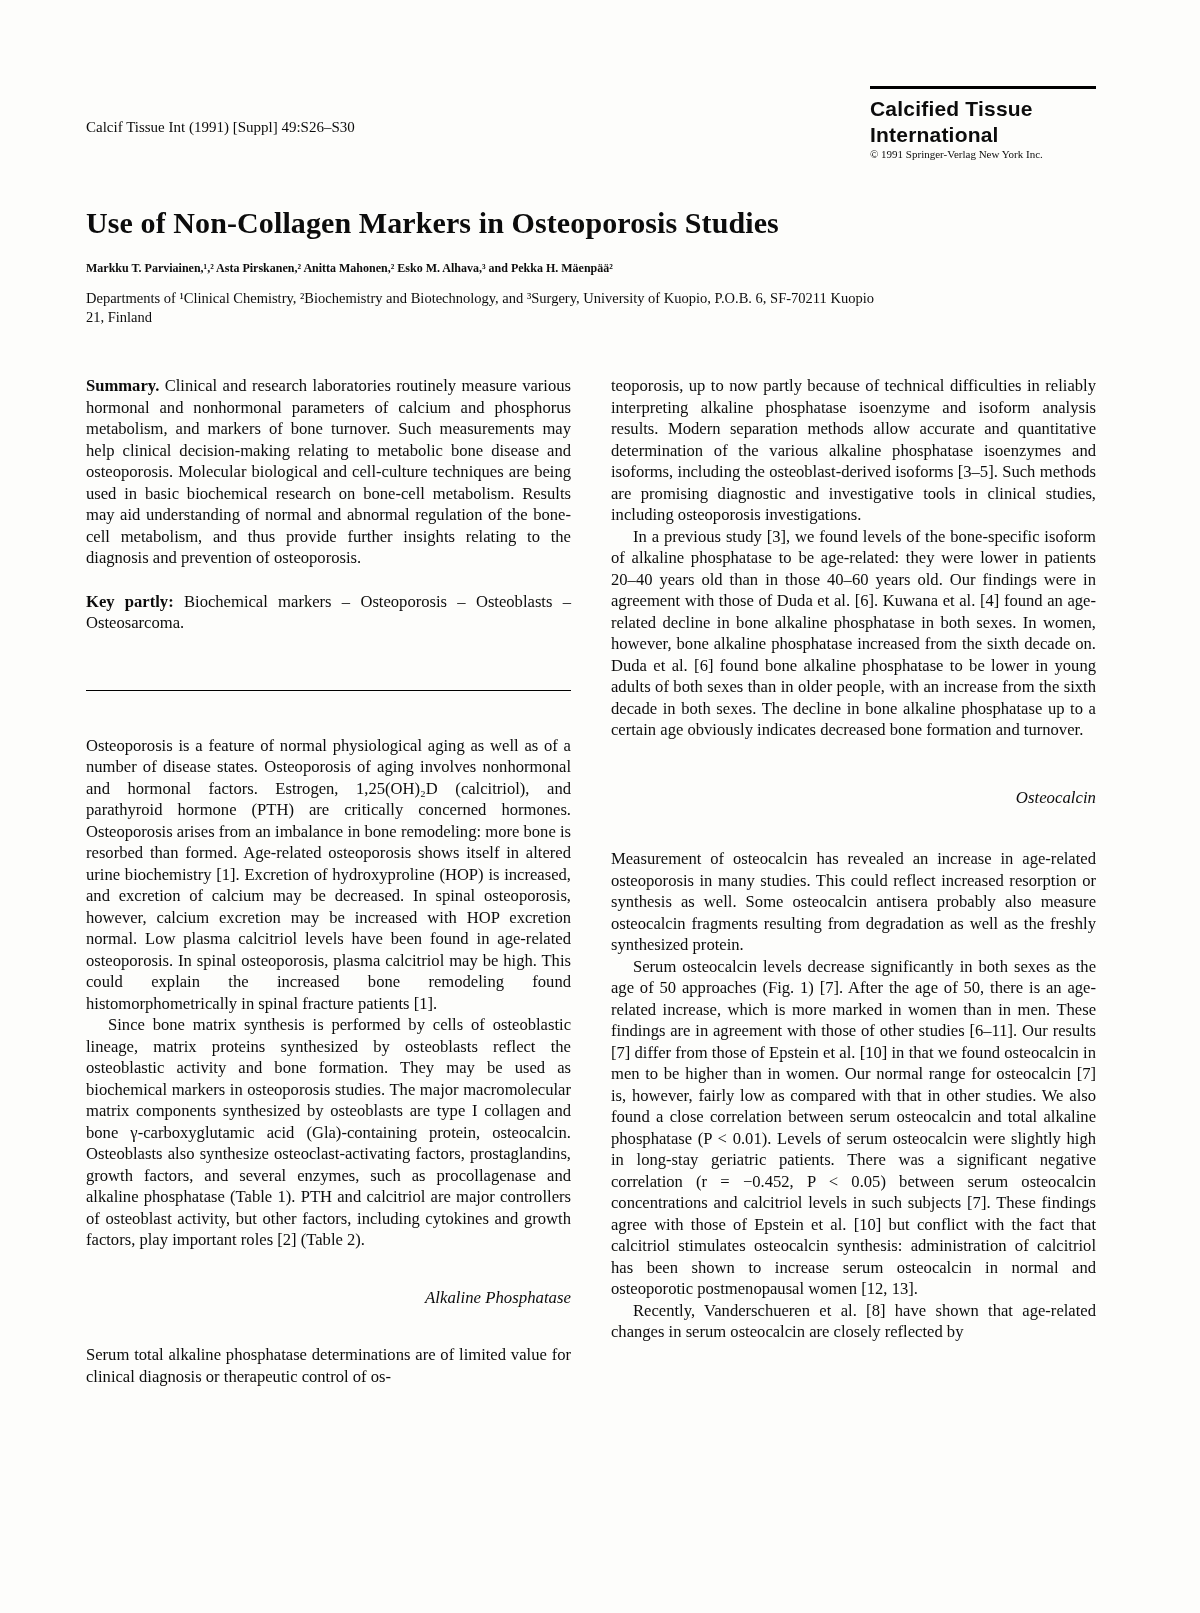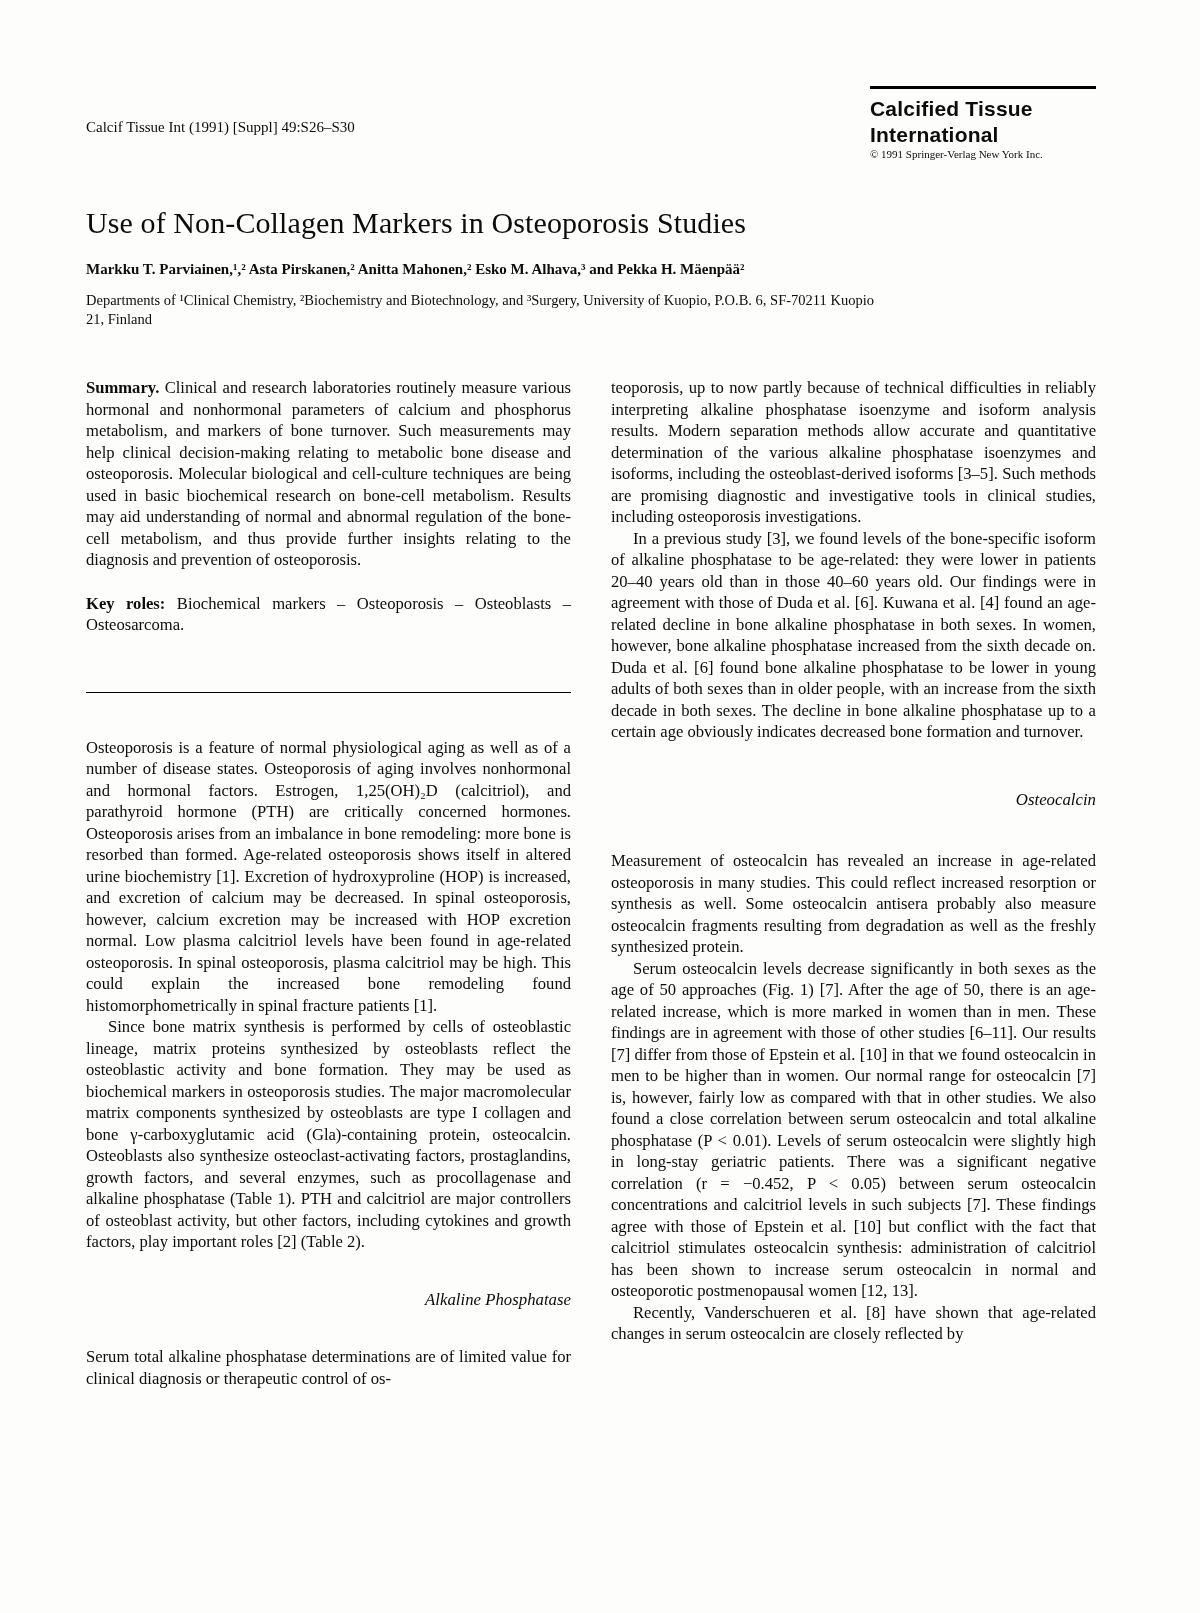--- a/index.html
+++ b/index.html
@@ -13,22 +13,22 @@
     font-family: "Liberation Serif", serif;
     color: #0c0c0c;
     overflow: hidden;
   }
   .header-row { display: flex; justify-content: space-between; align-items: center; }
   .citation { font-size: 15px; padding-top: 8px; }
   .masthead { width: 226px; }
   .masthead-rule { border: none; border-top: 3px solid #000; margin: 0 0 7px 0; }
   .journal-name { font-family: "Liberation Sans", sans-serif; font-size: 21px; line-height: 26px; font-weight: bold; letter-spacing: 0.2px; }
   .copyright { font-size: 11px; }
-  .title { font-size: 30px; font-weight: normal; margin: 46px 0 0 0; letter-spacing: 0.1px; }
-  .authors { font-weight: bold; font-size: 15px; margin-top: 21px; }
+  .title { font-size: 30px; font-weight: bold; margin: 46px 0 0 0; letter-spacing: 0.1px; }
+  .authors { font-weight: bold; font-size: 12px; margin-top: 21px; }
   .affiliations { font-size: 14.5px; margin-top: 13px; line-height: 19px; }
   .columns { display: flex; gap: 40px; margin-top: 48px; }
   .col { width: 485px; font-size: 16.6px; line-height: 21.5px; text-align: justify; }
   .col p { margin: 0; }
   p.indent { text-indent: 22px; }
   .lead { font-weight: bold; }
   p.keywords { margin-top: 22px; }
   .abstract-divider { border: none; border-top: 1.5px solid #000; margin: 56px 0 0 0; width: 100%; }
   p.body-start { margin-top: 44px; }
   .section-heading { font-size: 16.6px; font-weight: bold; margin: 40px 0 0 0; text-align: left; line-height: 21.5px; }
@@ -58,21 +58,21 @@
 
   <div class="affiliations">
     <div>Departments of ¹Clinical Chemistry, ²Biochemistry and Biotechnology, and ³Surgery, University of Kuopio, P.O.B. 6, SF-70211 Kuopio</div>
     <div>21, Finland</div>
   </div>
 
   <div class="columns">
 
     <div class="col">
       <p><span class="lead">Summary.</span> <span>Clinical and research laboratories routinely measure various hormonal and nonhormonal parameters of calcium and phosphorus metabolism, and markers of bone turnover. Such measurements may help clinical decision-making relating to metabolic bone disease and osteoporosis. Molecular biological and cell-culture techniques are being used in basic biochemical research on bone-cell metabolism. Results may aid understanding of normal and abnormal regulation of the bone-cell metabolism, and thus provide further insights relating to the diagnosis and prevention of osteoporosis.</span></p>
-      <p class="keywords"><span class="lead">Key roles:</span> <span>Biochemical markers – Osteoporosis – Osteoblasts – Osteosarcoma.</span></p>
+      <p class="keywords"><span class="lead">Key partly:</span> <span>Biochemical markers – Osteoporosis – Osteoblasts – Osteosarcoma.</span></p>
       <hr class="abstract-divider">
       <p class="body-start">Osteoporosis is a feature of normal physiological aging as well as of a number of disease states. Osteoporosis of aging involves nonhormonal and hormonal factors. Estrogen, 1,25(OH)₂D (calcitriol), and parathyroid hormone (PTH) are critically concerned hormones. Osteoporosis arises from an imbalance in bone remodeling: more bone is resorbed than formed. Age-related osteoporosis shows itself in altered urine biochemistry [1]. Excretion of hydroxyproline (HOP) is increased, and excretion of calcium may be decreased. In spinal osteoporosis, however, calcium excretion may be increased with HOP excretion normal. Low plasma calcitriol levels have been found in age-related osteoporosis. In spinal osteoporosis, plasma calcitriol may be high. This could explain the increased bone remodeling found histomorphometrically in spinal fracture patients [1].</p>
       <p class="indent">Since bone matrix synthesis is performed by cells of osteoblastic lineage, matrix proteins synthesized by osteoblasts reflect the osteoblastic activity and bone formation. They may be used as biochemical markers in osteoporosis studies. The major macromolecular matrix components synthesized by osteoblasts are type I collagen and bone γ-carboxyglutamic acid (Gla)-containing protein, osteocalcin. Osteoblasts also synthesize osteoclast-activating factors, prostaglandins, growth factors, and several enzymes, such as procollagenase and alkaline phosphatase (Table 1). PTH and calcitriol are major controllers of osteoblast activity, but other factors, including cytokines and growth factors, play important roles [2] (Table 2).</p>
       <h3 class="subsection-heading">Alkaline Phosphatase</h3>
       <p class="after-heading">Serum total alkaline phosphatase determinations are of limited value for clinical diagnosis or therapeutic control of os-</p>
     </div>
 
     <div class="col">
       <p>teoporosis, up to now partly because of technical difficulties in reliably interpreting alkaline phosphatase isoenzyme and isoform analysis results. Modern separation methods allow accurate and quantitative determination of the various alkaline phosphatase isoenzymes and isoforms, including the osteoblast-derived isoforms [3–5]. Such methods are promising diagnostic and investigative tools in clinical studies, including osteoporosis investigations.</p>
       <p class="indent">In a previous study [3], we found levels of the bone-specific isoform of alkaline phosphatase to be age-related: they were lower in patients 20–40 years old than in those 40–60 years old. Our findings were in agreement with those of Duda et al. [6]. Kuwana et al. [4] found an age-related decline in bone alkaline phosphatase in both sexes. In women, however, bone alkaline phosphatase increased from the sixth decade on. Duda et al. [6] found bone alkaline phosphatase to be lower in young adults of both sexes than in older people, with an increase from the sixth decade in both sexes. The decline in bone alkaline phosphatase up to a certain age obviously indicates decreased bone formation and turnover.</p>

